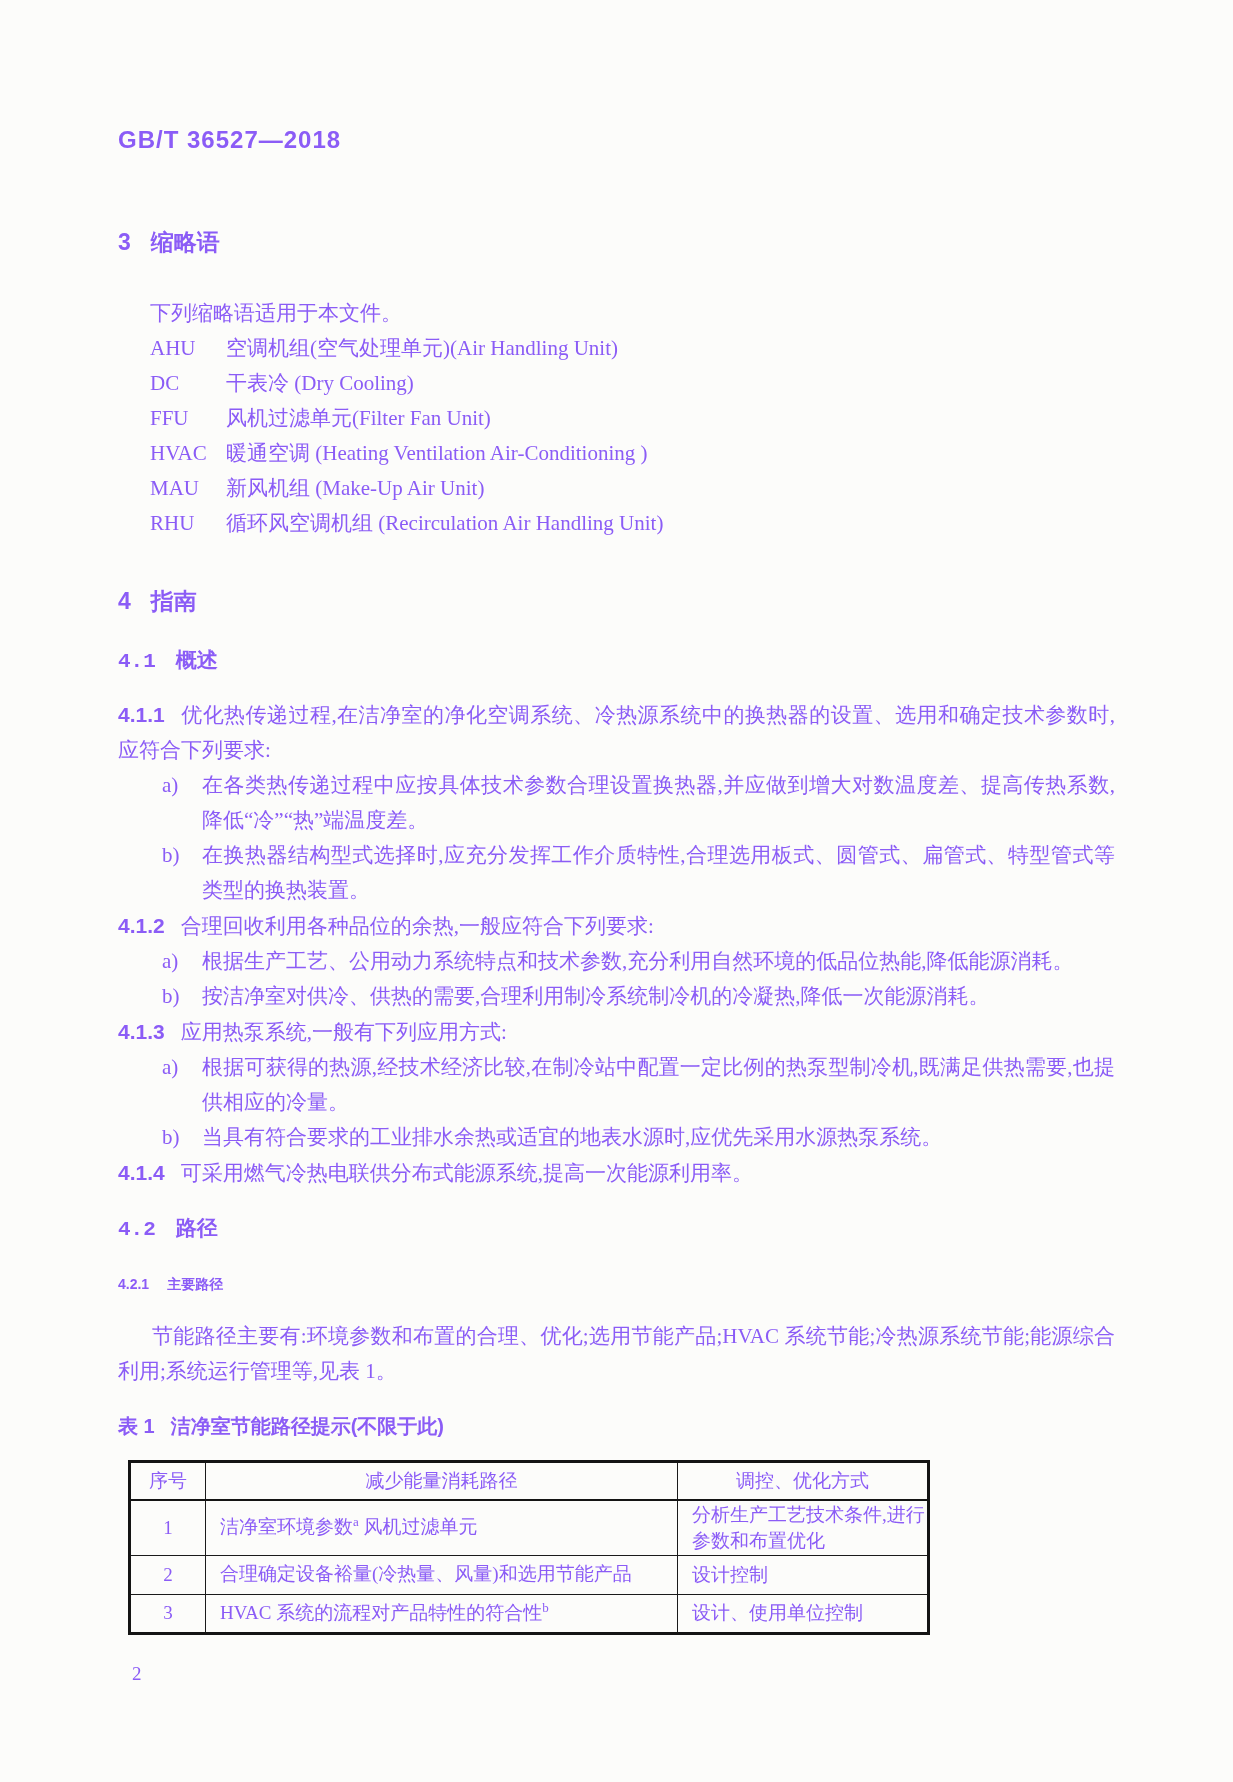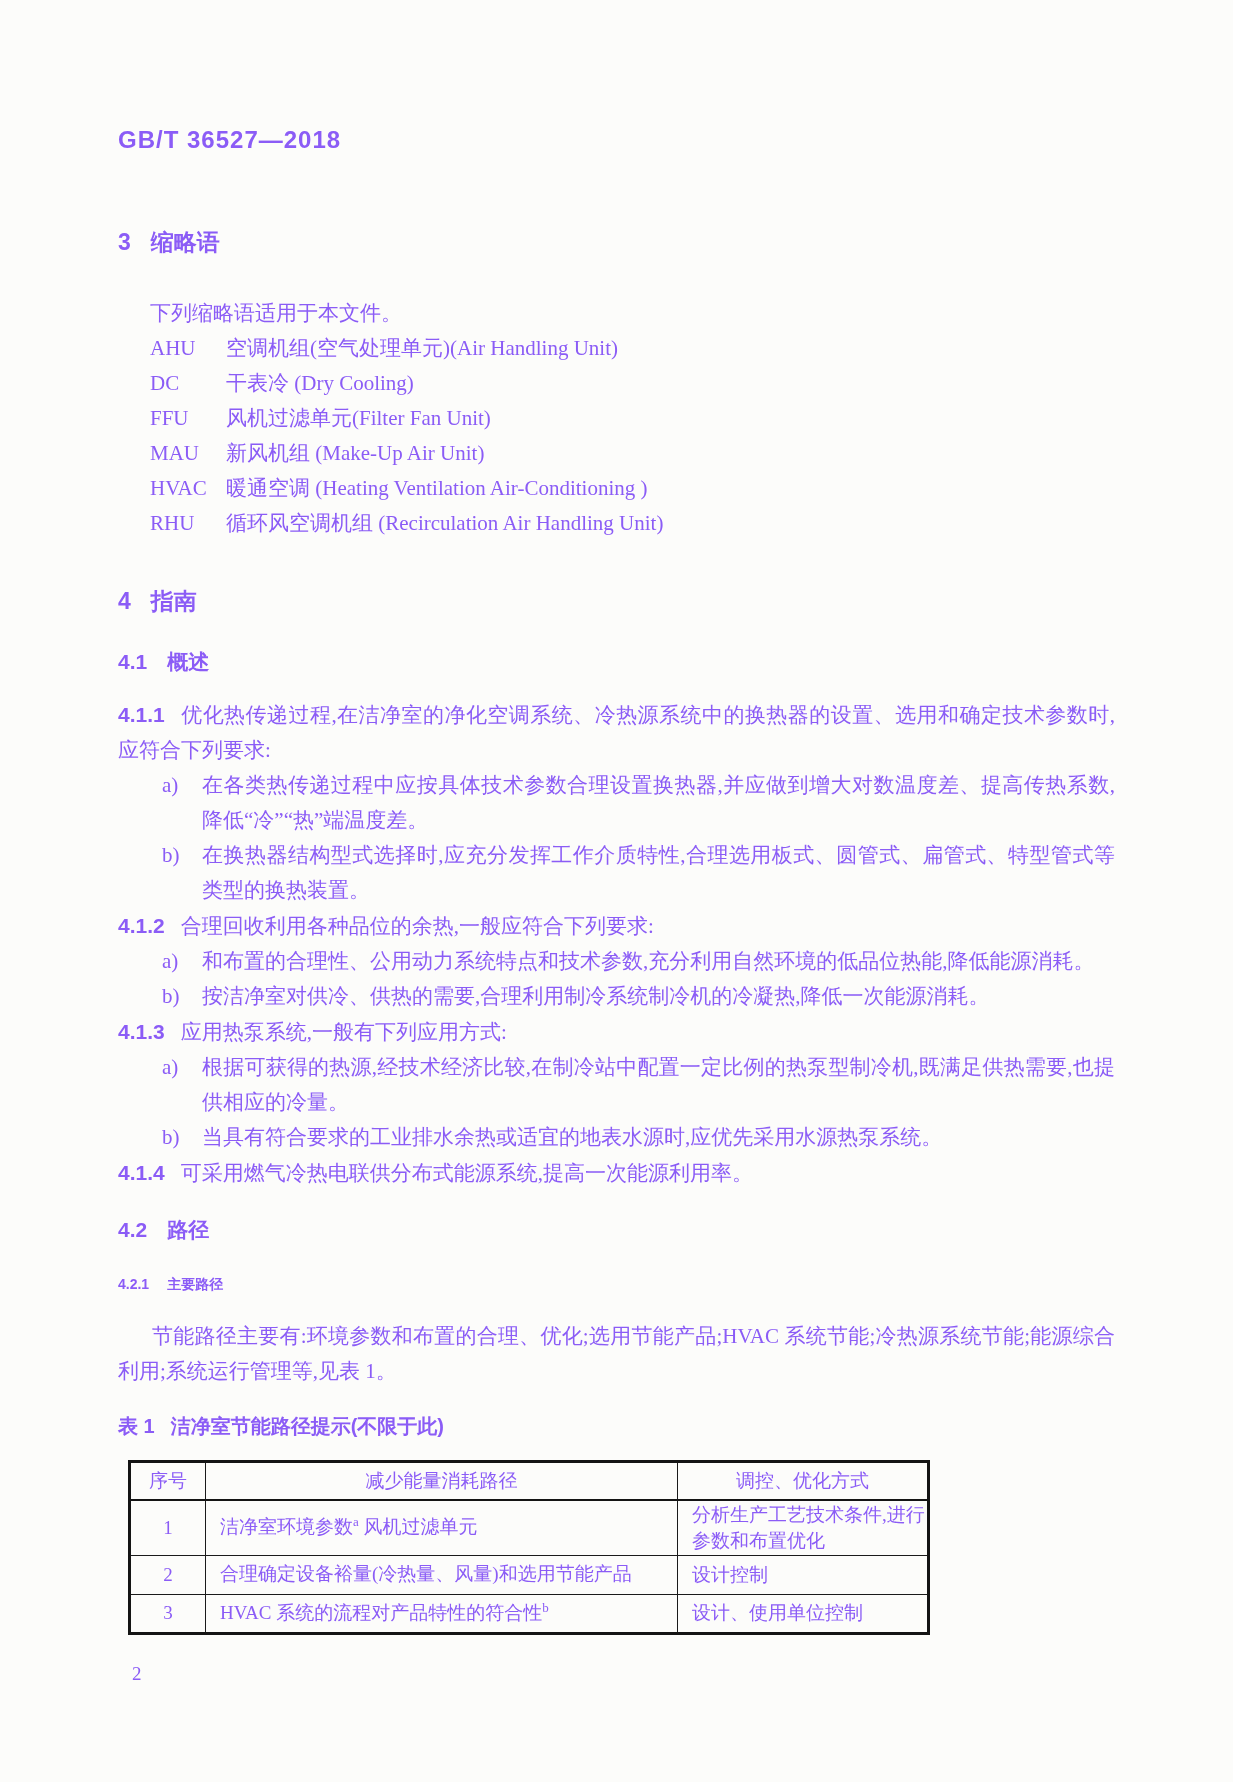--- a/index.html
+++ b/index.html
@@ -22,21 +22,21 @@
   }
   .h1 {
     margin-top:74px;
     font-family:"Liberation Sans", sans-serif;
     font-weight:bold;
     font-size:23px;
     line-height:28px;
   }
   .h2 {
     margin-top:34px;
-    font-family:Liberation Sans, sans-serif;
+    font-family:Liberation Mono, monospace;
     font-weight:bold;
     font-size:21px;
     line-height:26px;
   }
   .h1 .sec-num, .h2 .sec-num { margin-right:20px; }
   .body-text { font-size:21px; line-height:35px; }
   .intro {
     margin-top:40px;
     padding-left:32px;
   }
@@ -121,24 +121,24 @@
   <div class="body-text abbr-row">
     <span class="abbr-code">AHU</span><span class="abbr-def">空调机组(空气处理单元)(Air Handling Unit)</span>
   </div>
   <div class="body-text abbr-row">
     <span class="abbr-code">DC</span><span class="abbr-def">干表冷 (Dry Cooling)</span>
   </div>
   <div class="body-text abbr-row">
     <span class="abbr-code">FFU</span><span class="abbr-def">风机过滤单元(Filter Fan Unit)</span>
   </div>
   <div class="body-text abbr-row">
+    <span class="abbr-code">HVAC</span><span class="abbr-def">暖通空调 (Heating Ventilation Air-Conditioning )</span>
+  </div>
+  <div class="body-text abbr-row">
     <span class="abbr-code">MAU</span><span class="abbr-def">新风机组 (Make-Up Air Unit)</span>
-  </div>
-  <div class="body-text abbr-row">
-    <span class="abbr-code">HVAC</span><span class="abbr-def">暖通空调 (Heating Ventilation Air-Conditioning )</span>
   </div>
   <div class="body-text abbr-row">
     <span class="abbr-code">RHU</span><span class="abbr-def">循环风空调机组 (Recirculation Air Handling Unit)</span>
   </div>
 
   <div class="h1" style="margin-top:46px;">
     <span class="sec-num">4</span><span>指南</span>
   </div>
 
   <div class="h2">
@@ -156,21 +156,21 @@
     <div class="list-item">
       <span class="list-marker">b)</span>
       <p class="list-text">在换热器结构型式选择时,应充分发挥工作介质特性,合理选用板式、圆管式、扁管式、特型管式等类型的换热装置。</p>
     </div>
 
     <p class="clause">
       <span class="clause-no">4.1.2</span><span>合理回收利用各种品位的余热,一般应符合下列要求:</span>
     </p>
     <div class="list-item">
       <span class="list-marker">a)</span>
-      <p class="list-text">和布置的合理性、公用动力系统特点和技术参数,充分利用自然环境的低品位热能,降低能源消耗。</p>
+      <p class="list-text">根据生产工艺、公用动力系统特点和技术参数,充分利用自然环境的低品位热能,降低能源消耗。</p>
     </div>
     <div class="list-item">
       <span class="list-marker">b)</span>
       <p class="list-text">按洁净室对供冷、供热的需要,合理利用制冷系统制冷机的冷凝热,降低一次能源消耗。</p>
     </div>
 
     <p class="clause">
       <span class="clause-no">4.1.3</span><span>应用热泵系统,一般有下列应用方式:</span>
     </p>
     <div class="list-item">

